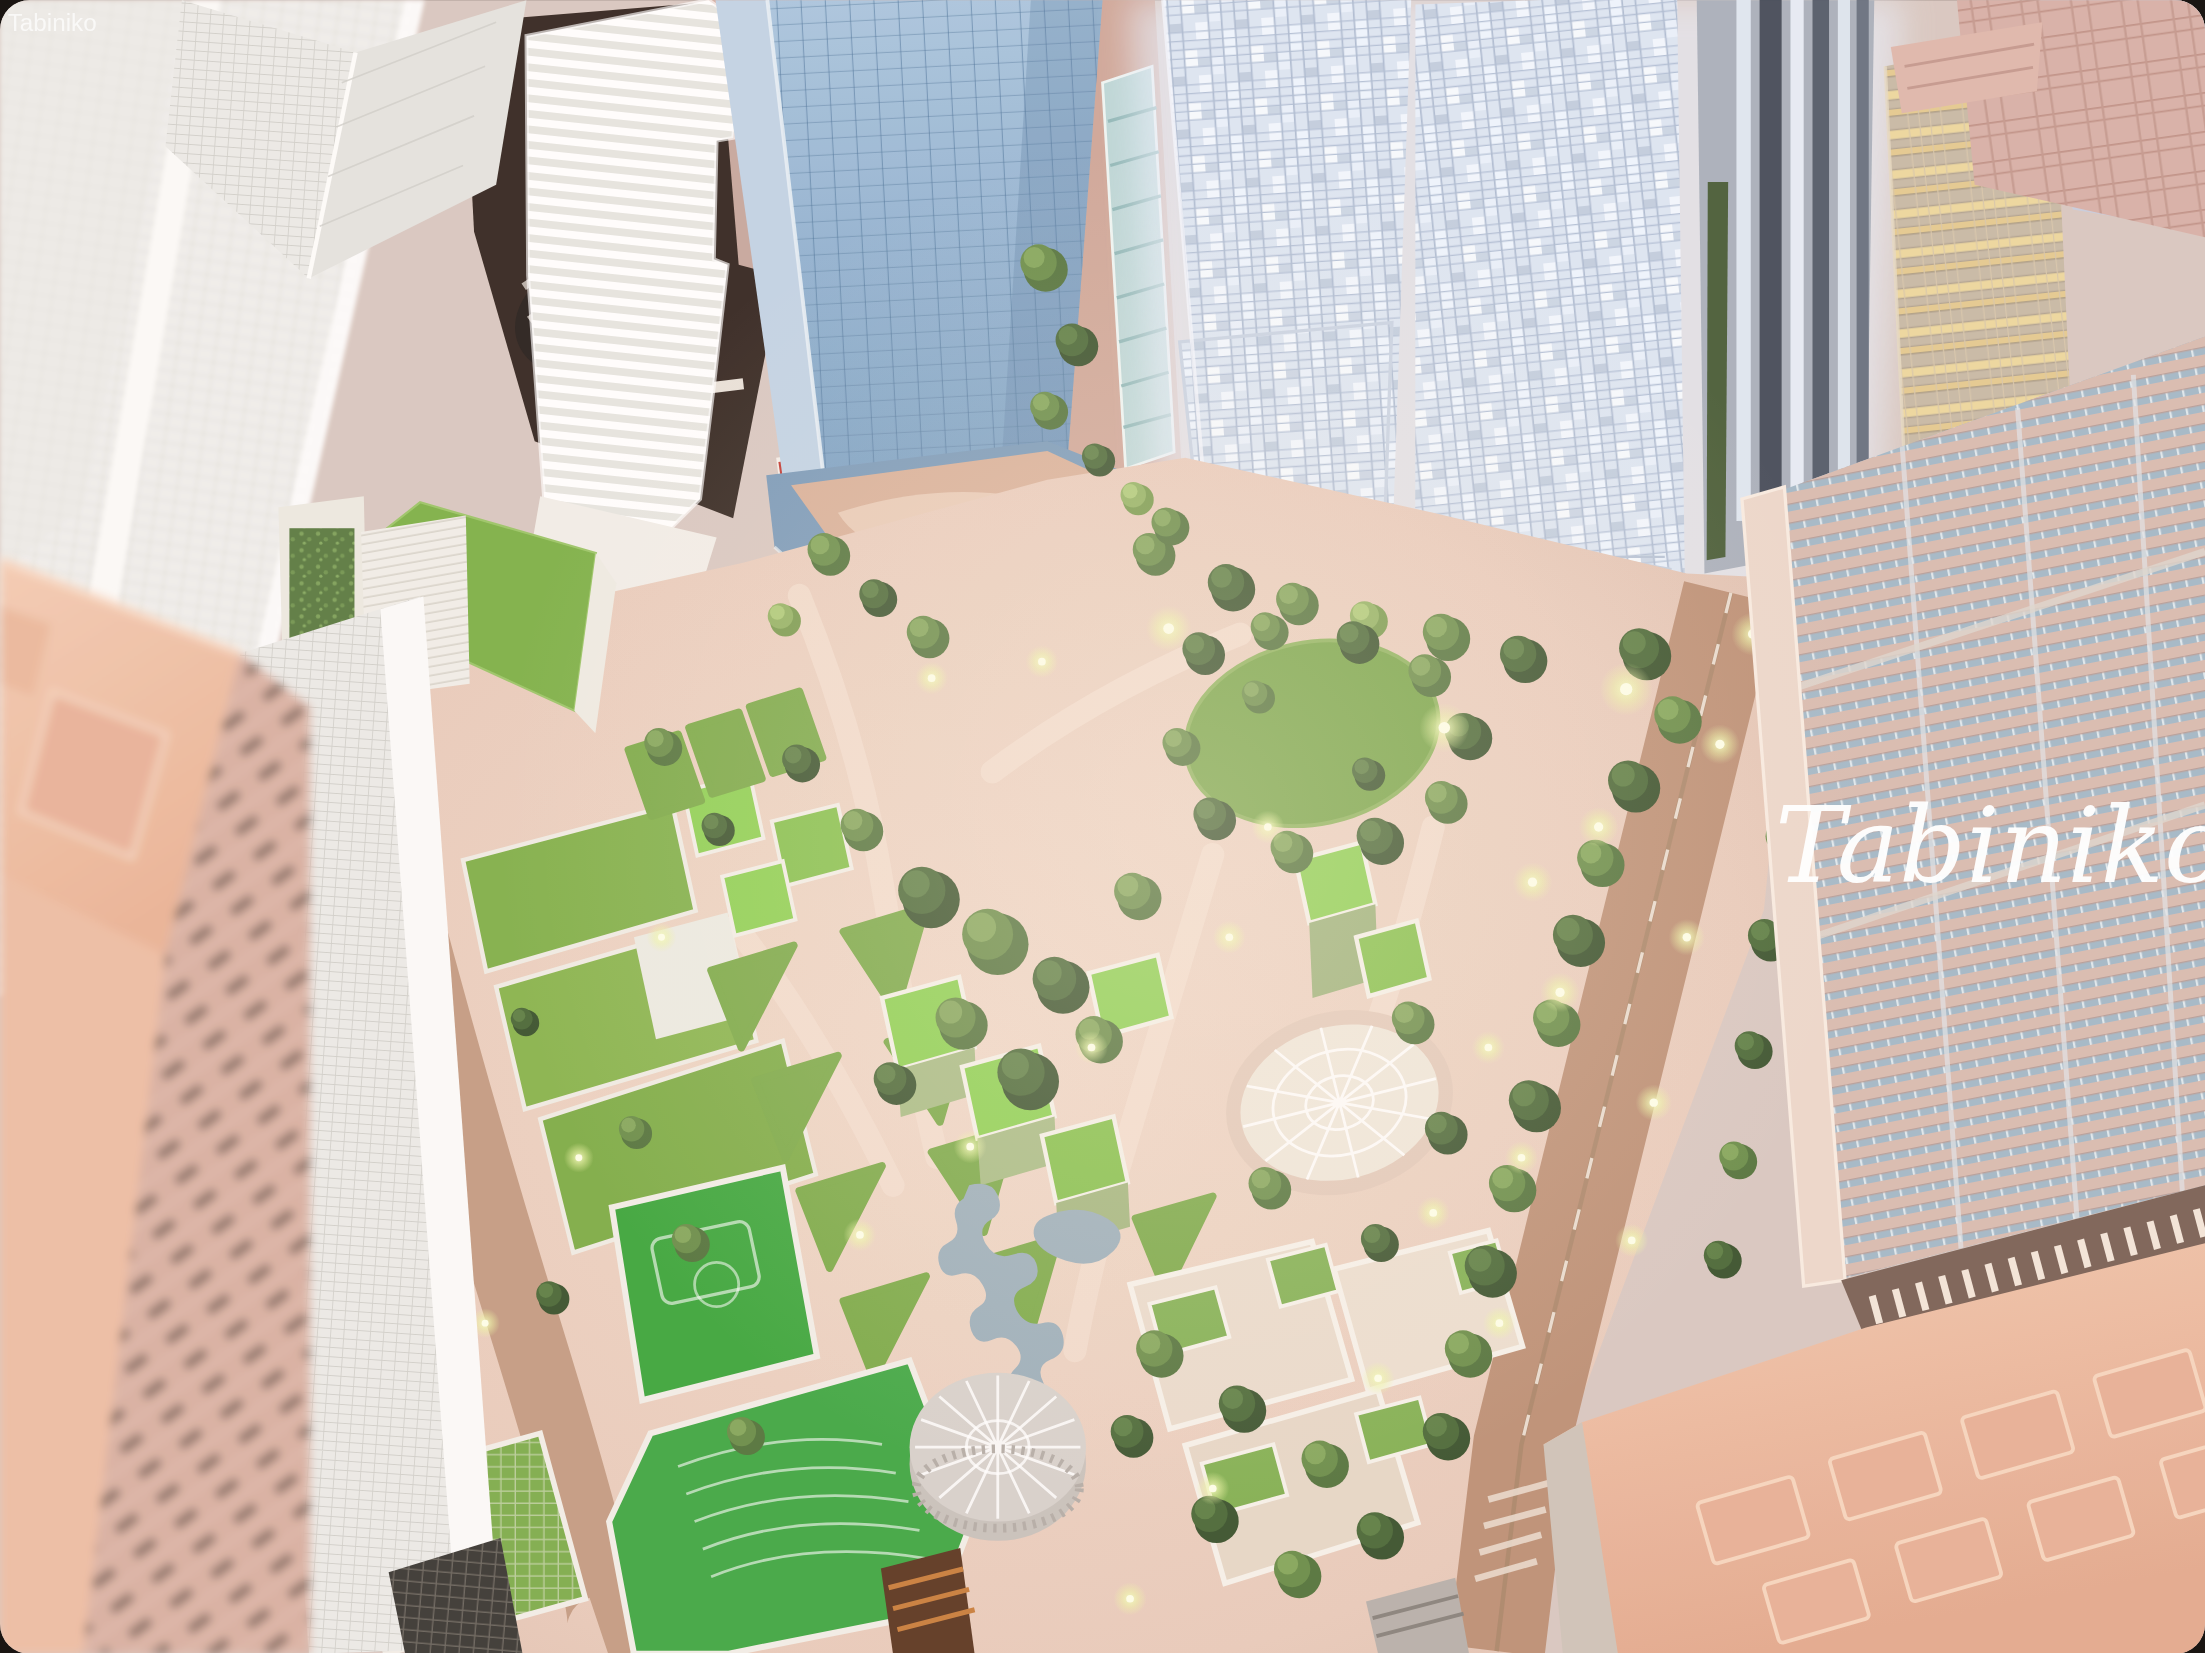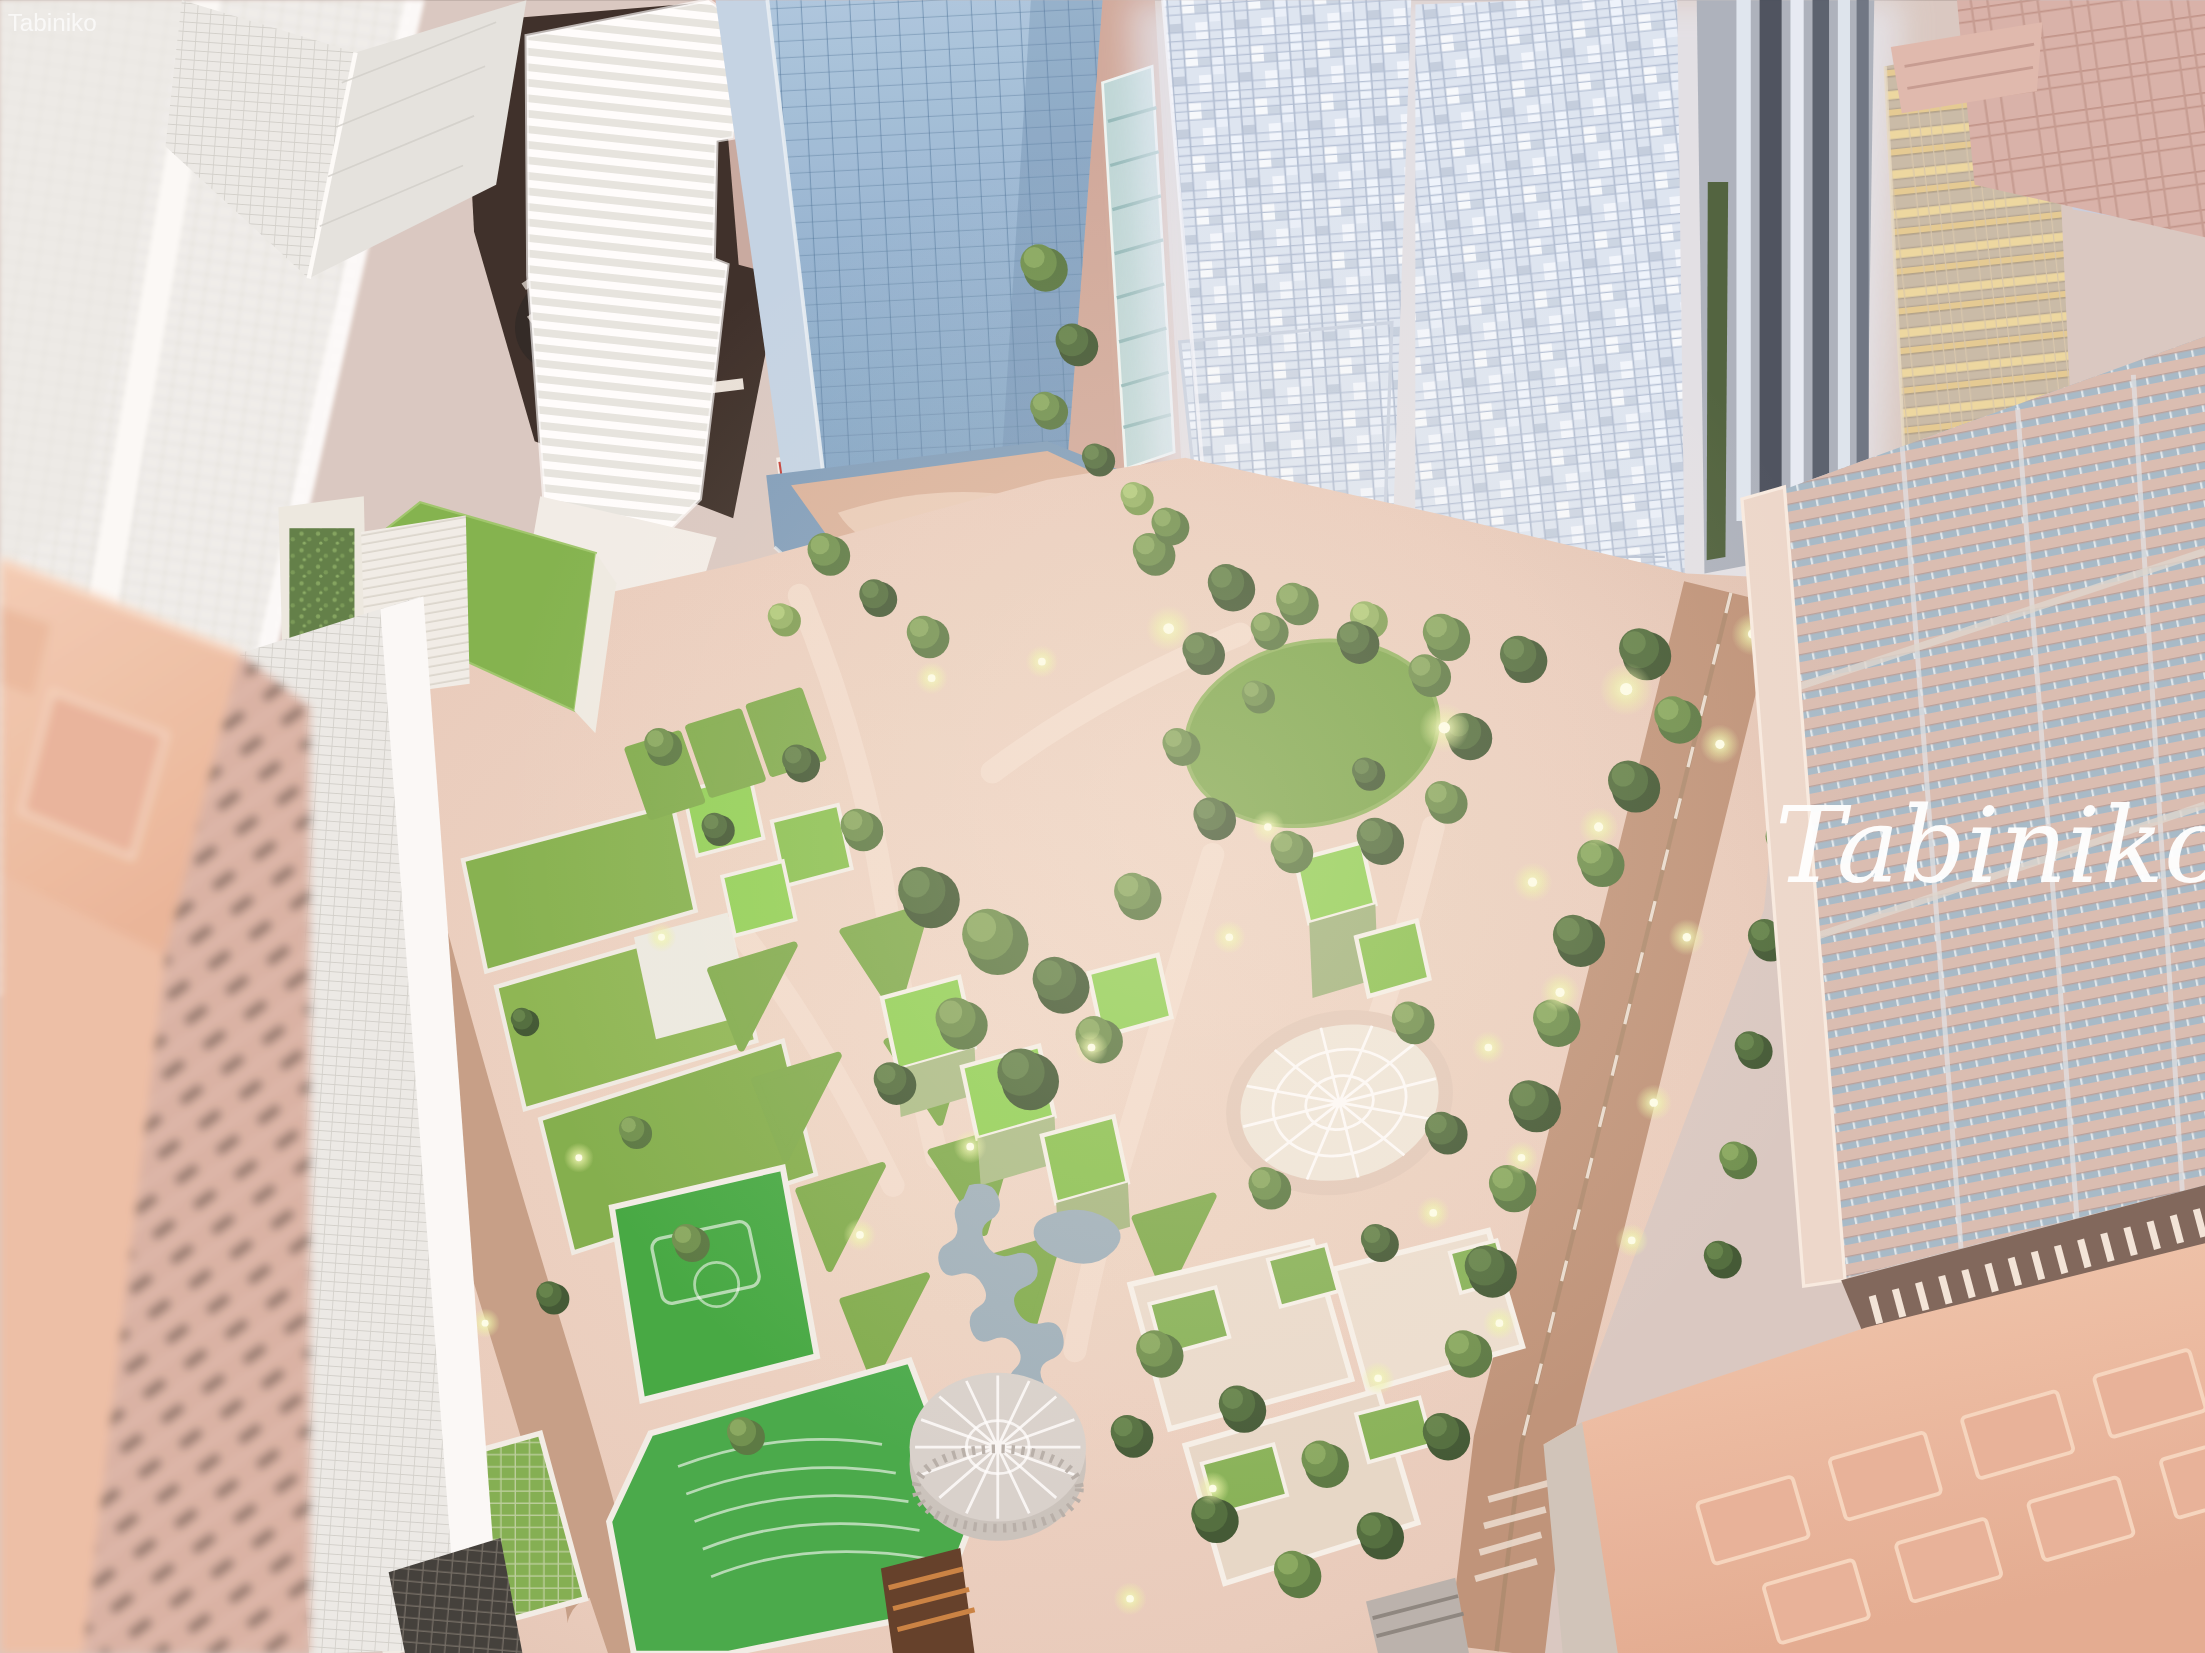--- a/index.html
+++ b/index.html
@@ -1,16 +1,16 @@
 <!DOCTYPE html>
 <html style="font-size:8.8px"><head>
 <meta charset="utf-8">
 <style>
   html,body{margin:0;padding:0;background:#1a1512;}
-  #stage{width:2205px;height:1654px;position:relative;overflow:hidden;}
+  #stage{width:2205px;height:1654px;position:relative;overflow:hidden;border-radius:30px;}
   svg{display:block;}
   text{font-family:"Liberation Sans",sans-serif;}
   .wm-script{font-family:"DejaVu Serif",serif;font-style:italic;}
 </style>
 </head>
 <body>
 
 <div id="stage">
 <svg width="2205" height="1654" viewBox="0 0 4000 3000" xmlns="http://www.w3.org/2000/svg">
 <defs>

